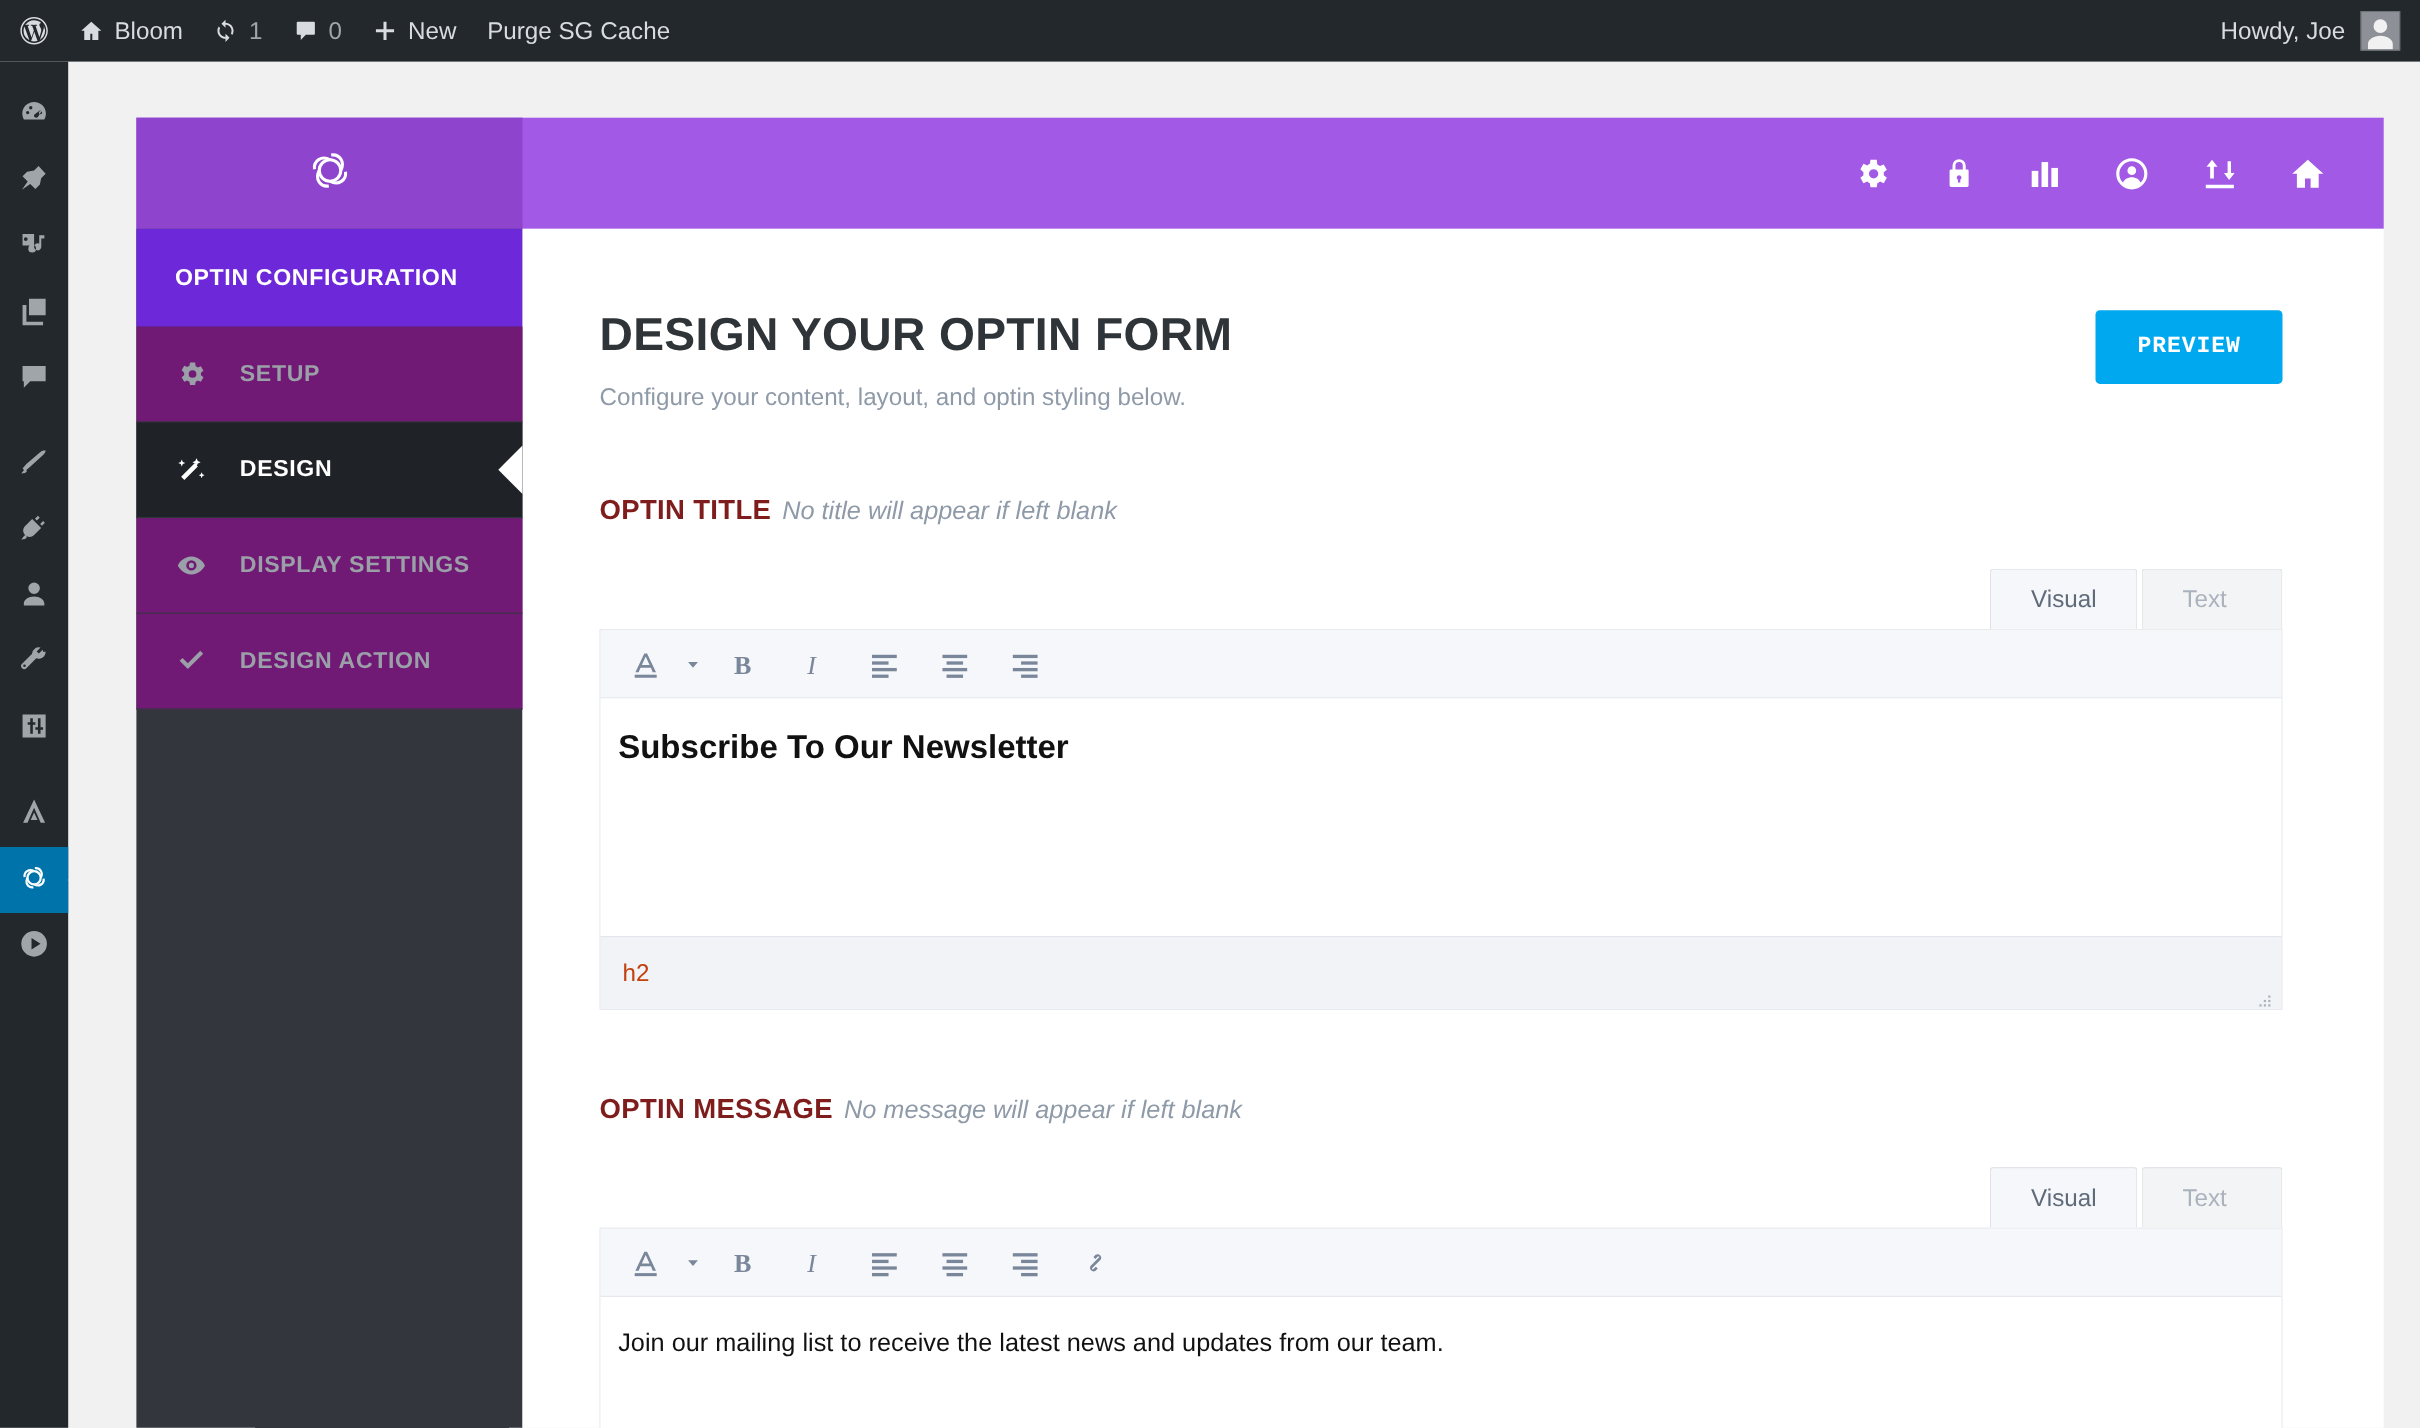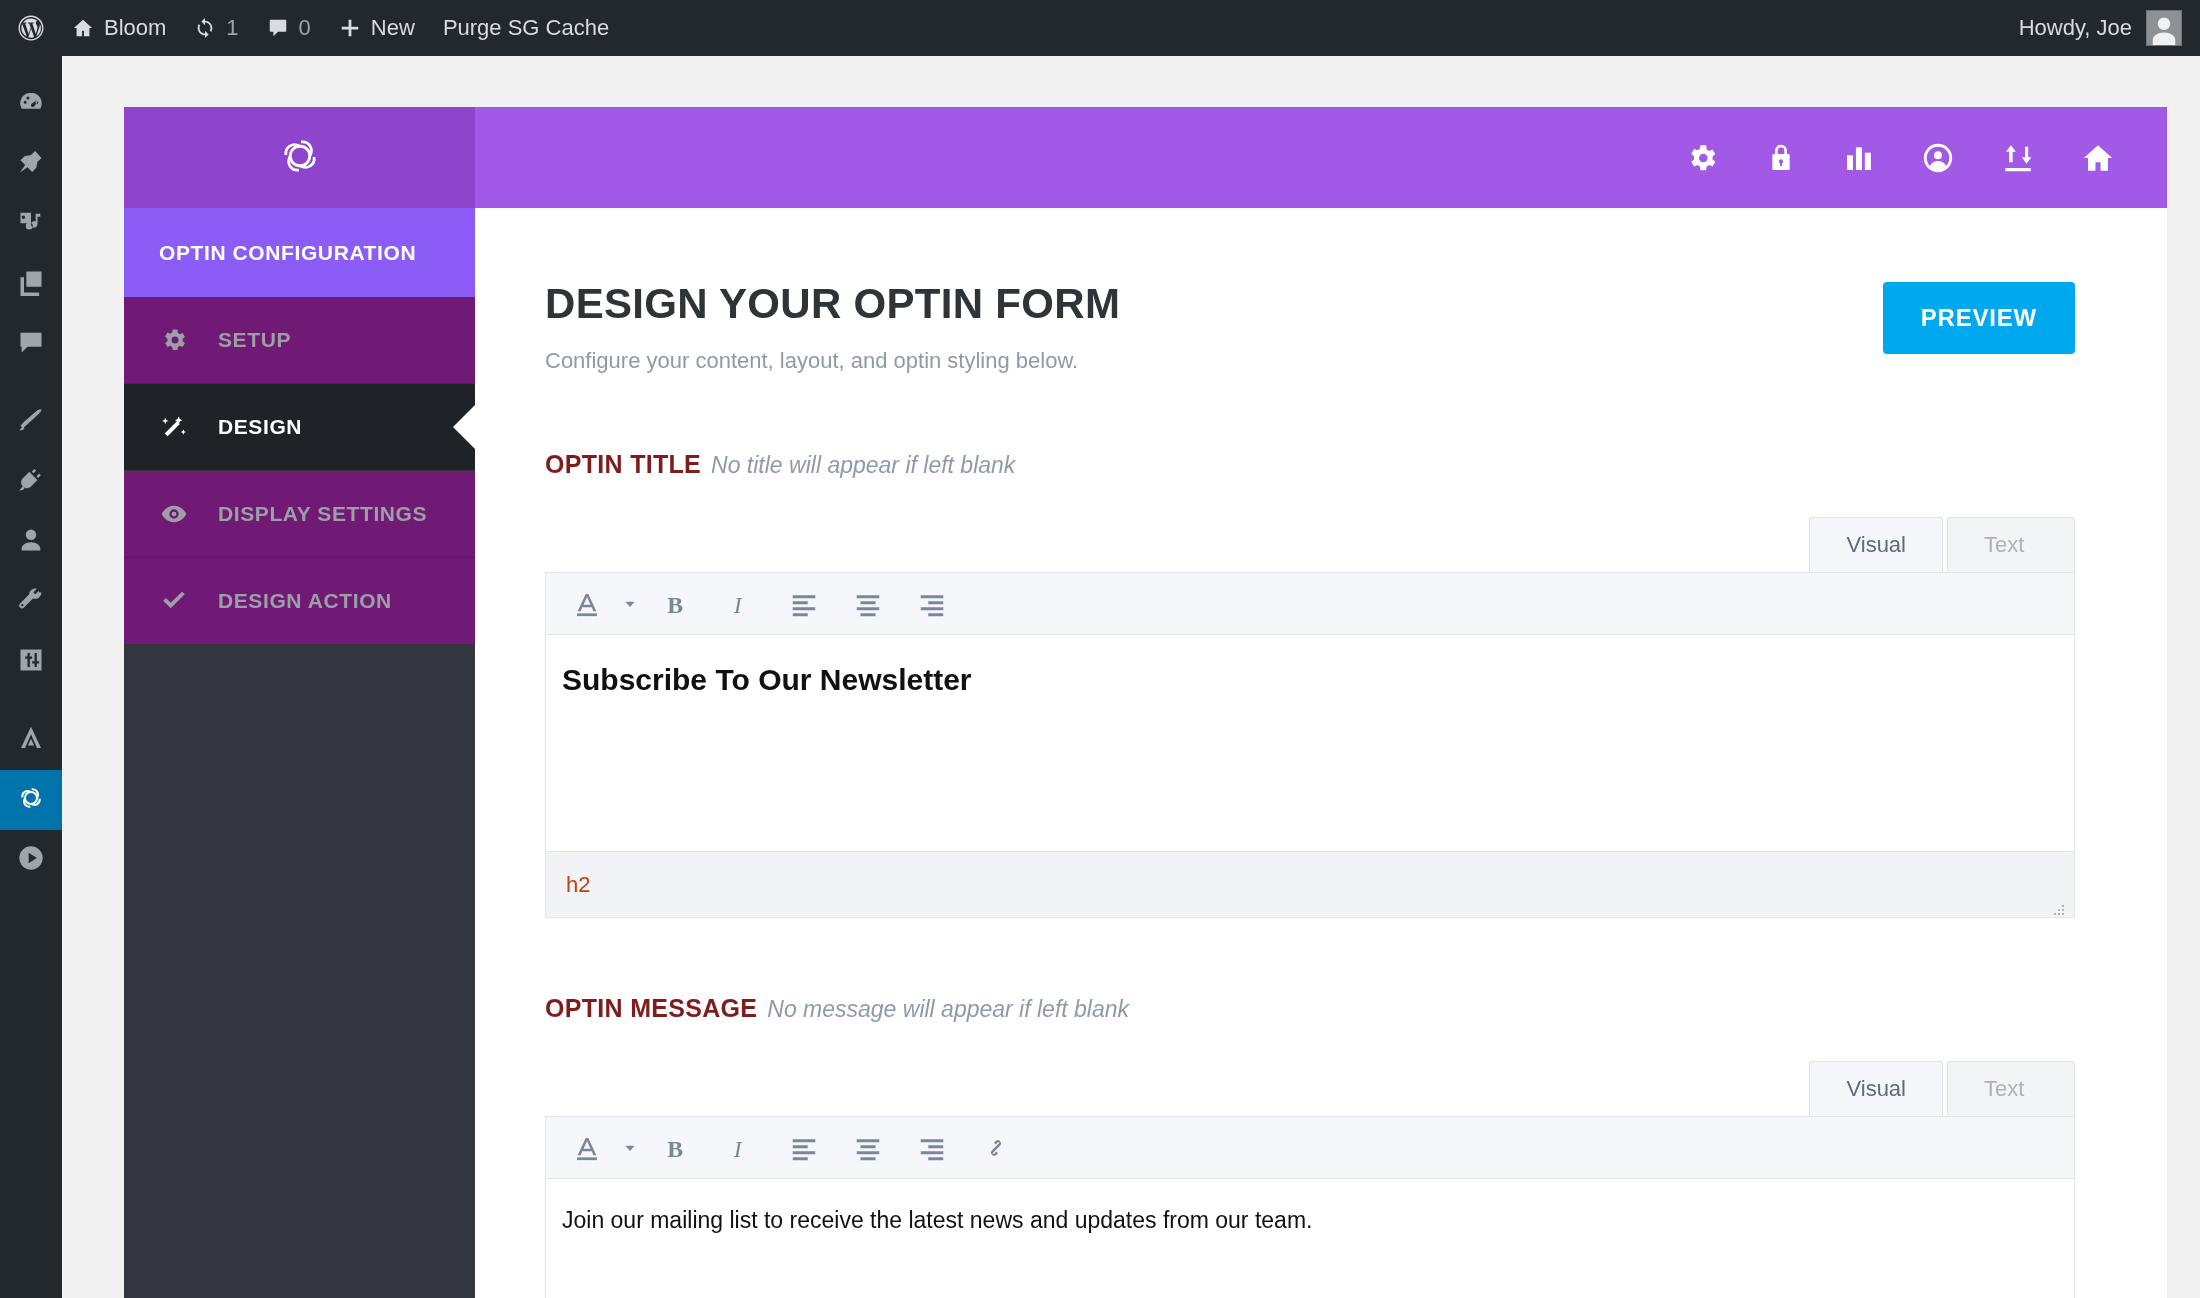--- a/index.html
+++ b/index.html
@@ -87,21 +87,21 @@
   }
   .hdr-icon { display: flex; align-items: center; justify-content: center; cursor: pointer; }
   .hdr-icon svg { fill: #fff; }
 
   
   #bloom-body { display: flex; }
   #bloom-nav {
     width: 351px; background: #33373d; min-height: 1090px;
   }
   #nav-title {
-    height: 89px; background: #8b5cf6;
+    height: 89px; background: #6d28d9;
     display: flex; align-items: center;
     padding-left: 35px;
     color: #fff; font-size: 21px; font-weight: bold; letter-spacing: .6px;
   }
   .nav-item {
     position: relative;
     height: 87px; display: flex; align-items: center;
     padding-left: 35px; gap: 29px;
     color: #9ba0a8; font-size: 21px; font-weight: bold; letter-spacing: .6px;
     background: #701a75;
@@ -128,23 +128,23 @@
   #main-head-text { flex: 1; }
   #page-title {
     font-size: 42px; font-weight: bold; color: #2f3438;
     letter-spacing: .3px; line-height: 1.05;
   }
   #page-sub {
     margin-top: 22px; font-size: 22px; color: #8f9aa8; font-weight: 300;
   }
   #preview-btn {
     background: #00a8f0; color: #fff;
-    font-size: 24px; font-weight: bold; letter-spacing: .8px;
+    font-size: 21px; font-weight: bold; letter-spacing: .8px;
     padding: 22px 38px; border: none; border-radius: 4px;
-    cursor: pointer; white-space: nowrap;
+    cursor: pointer; white-space: nowrap; font-family: Liberation Mono, monospace;
   }
 
   .field-block { margin-top: 76px; }
   .field-label {
     font-size: 25px; color: #7f1d1d; font-weight: bold; letter-spacing: .3px;
   }
   .field-hint {
     font-size: 23px; color: #8f9aa8; font-style: italic; font-weight: 300;
     margin-left: 10px;
   }

